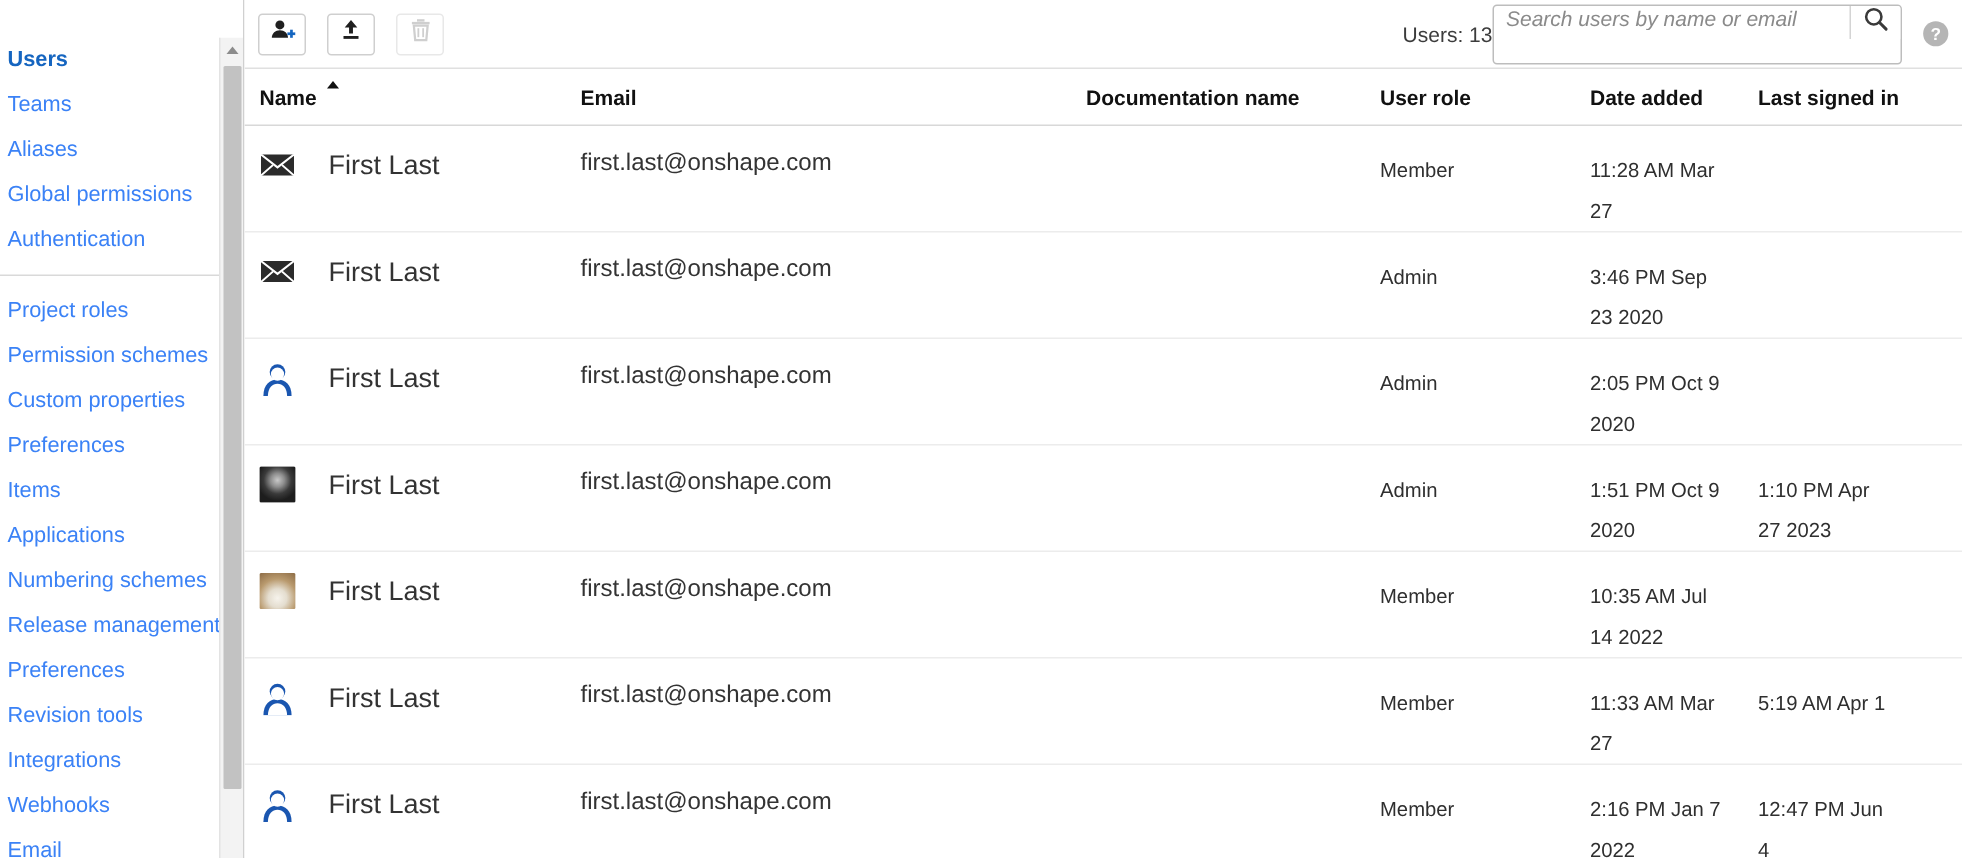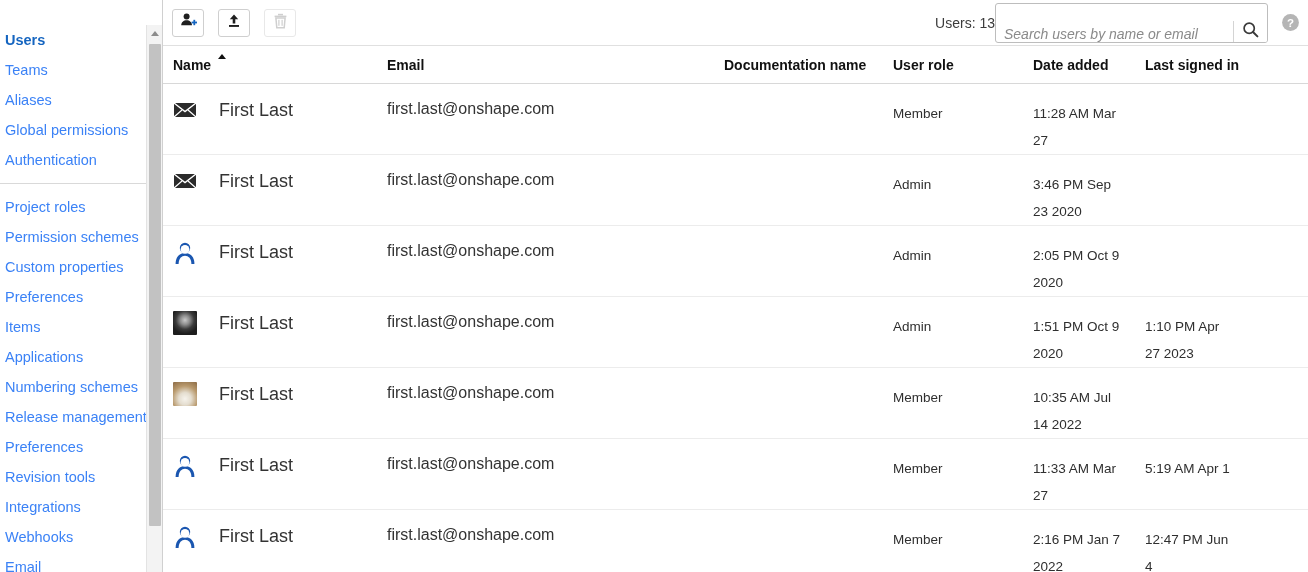--- a/index.html
+++ b/index.html
@@ -124,21 +124,21 @@
     display: flex;
     align-items: center;
   }
   #users-count {
     font-size: 14px;
     color: #3c3c3c;
     white-space: nowrap;
   }
   #search-wrap {
     display: flex;
-    align-items: flex-end;
+    align-items: flex-start;
     border: 1px solid #bdbdbd;
     border-radius: 3px;
     height: 40px;
     width: 273px;
     background: #fff;
     overflow: hidden;
   }
   #search-input {
     border: 0; outline: 0;
     flex: 1 1 auto;
@@ -177,21 +177,21 @@
   .row {
     display: flex;
     align-items: flex-start;
     height: 71px;
     border-bottom: 1px solid #ececec;
     font-size: 12px;
     color: #333;
   }
   .c-name  { width: 224px; padding-left: 10px; display: flex; align-items: flex-start; }
   .c-email { width: 337px; }
-  .c-doc   { width: 169px; }
+  .c-doc   { width: 196px; }
   .c-role  { width: 140px; }
   .c-date  { width: 112px; }
   .c-last  { width: 108px; }
 
   .thead .c-name { padding-left: 10px; }
   .thead .c-email { padding-left: 0; }
 
   .row .c-name { padding-top: 14px; }
   .row .c-email,
   .row .c-doc,

